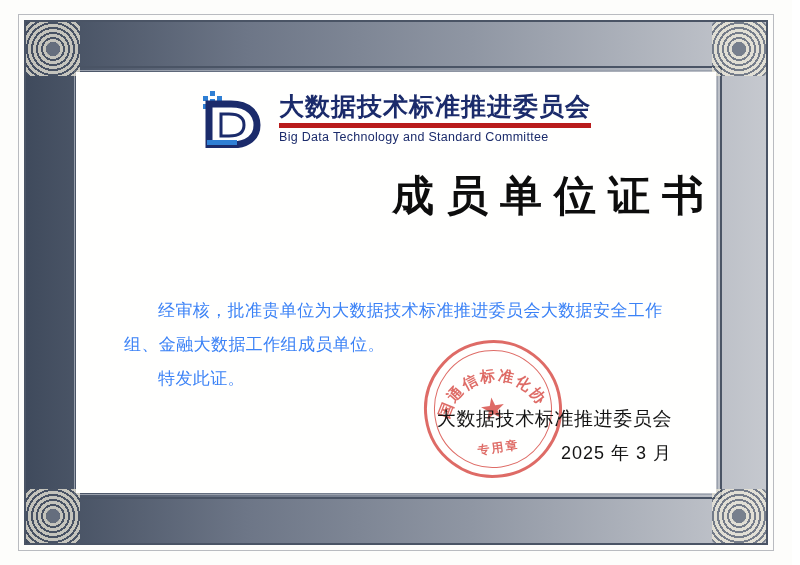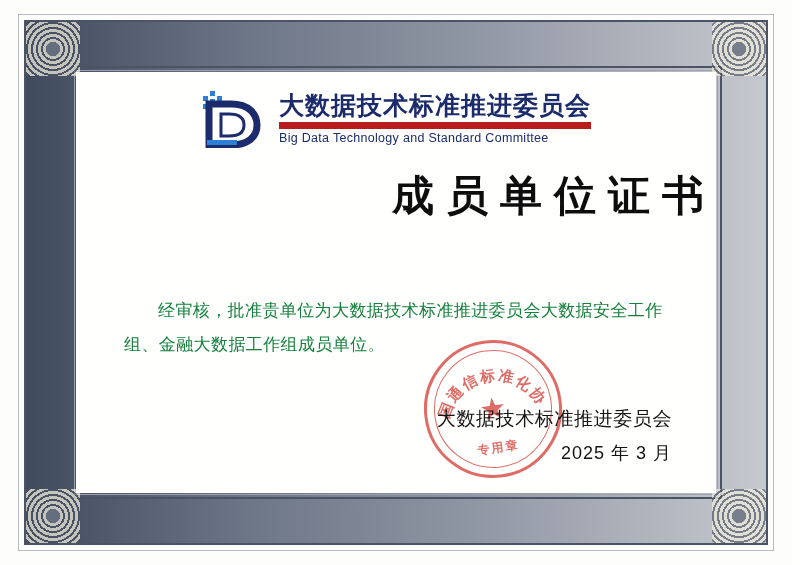--- a/index.html
+++ b/index.html
@@ -156,21 +156,21 @@
     letter-spacing: 1px;
     line-height: 1.1;
     white-space: nowrap;
   }
   .logo-title-en {
     font-size: 12.5px;
     color: #1b2b6b;
     letter-spacing: 0.3px;
     line-height: 1.1;
     white-space: nowrap;
-    border-top: 7px solid #b91c1c;
+    border-top: 5px solid #b91c1c;
     padding-top: 3px;
   }
 
   
   .main-title {
     position: absolute;
     left: 0;
     right: 0;
     top: 96px;
     text-align: right;
@@ -191,21 +191,21 @@
     color: #111111;
     letter-spacing: 0.5px;
   }
 
   .body-text {
     position: absolute;
     left: 48px;
     right: 42px;
     top: 222px;
     font-size: 17px;
-    color: #15803d;
+    color: #3b82f6;
     line-height: 34px;
     letter-spacing: 0.4px;
   }
   .body-text p {
     margin: 0;
   }
   .body-text p.indent {
     text-indent: 34px;
   }
 
@@ -323,20 +323,21 @@
         <span class="logo-title-cn">大数据技术标准推进委员会</span>
         <span class="logo-title-en">Big Data Technology and Standard Committee</span>
       </span>
     </div>
 
     <div class="main-title">成员单位证书</div>
 
 
     <div class="body-text">
       <p class="indent">经审核，批准贵单位为大数据技术标准推进委员会大数据安全工作组、金融大数据工作组成员单位。</p>
+      <p class="indent">特发此证。</p>
     </div>
 
     <div class="seal">
       <svg class="seal-arc" viewBox="0 0 132 132" aria-hidden="true">
         <defs>
           <path id="arcpath" d="M 20 72 A 48 48 0 0 1 112 72"></path>
         </defs>
         <text text-anchor="middle">
           <textPath href="#arcpath" startOffset="50%">中国通信标准化协会</textPath>
         </text>

